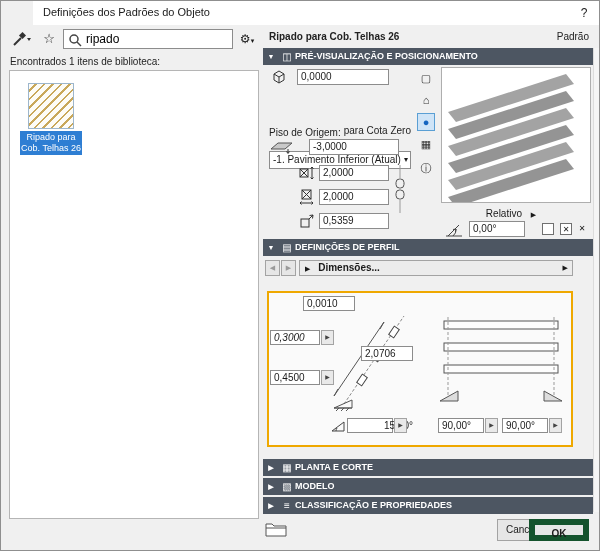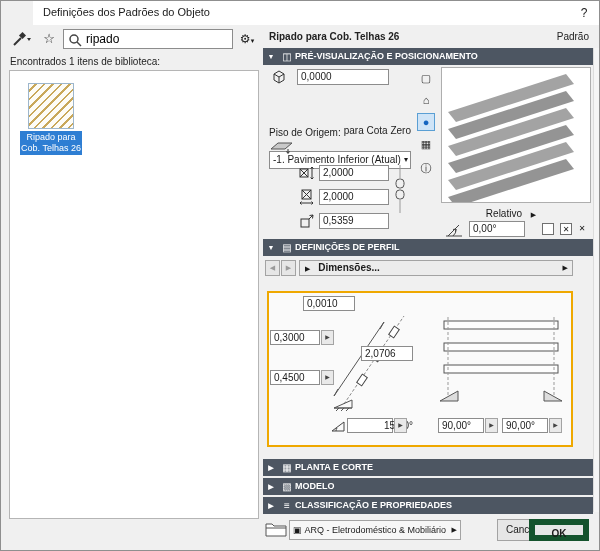--- a/index.html
+++ b/index.html
@@ -123,20 +123,21 @@
     <span>-1. Pavimento Inferior (Atual)</span>
     <span style="position:absolute;right:2px;top:0;font-size:8px;">▾</span>
   </div>
 
   <div class="label" style="left:312px;top:124px;width:98px;text-align:right;">para Cota Zero</div>
 
   <svg style="position:absolute;left:268px;top:138px;" width="26" height="16">
     <polygon points="2,10 9,4 23,4 16,10" fill="#c9c9c9" stroke="#555"></polygon>
     <path d="M19 10 v4 M17.5 12.5 L19 14.5 L20.5 12.5" stroke="#333" fill="none"></path>
   </svg>
+  <div class="field" style="left:308px;top:138px;width:90px;">-3,0000</div>
 
   <svg style="position:absolute;left:298px;top:164px;" width="16" height="16">
     <rect x="1" y="4" width="8" height="8" fill="none" stroke="#333"></rect>
     <path d="M1 4 L9 12 M9 4 L1 12" stroke="#333"></path>
     <path d="M13 2 v12 M11.5 3.5 L13 2 L14.5 3.5 M11.5 12.5 L13 14 L14.5 12.5" stroke="#333" fill="none"></path>
   </svg>
   <div class="field" style="left:318px;top:164px;width:70px;">2,0000</div>
 
   <svg style="position:absolute;left:298px;top:188px;" width="16" height="16">
     <rect x="3" y="1" width="9" height="9" fill="none" stroke="#333"></rect>
@@ -236,21 +237,21 @@
       <rect x="8" y="56" width="114" height="8"></rect>
     </g>
     <line x1="12" y1="8" x2="12" y2="88" stroke="#999" stroke-dasharray="3,2"></line>
     <line x1="118" y1="8" x2="118" y2="88" stroke="#999" stroke-dasharray="3,2"></line>
     <path d="M4 92 L22 92 L22 82 Z" fill="#ddd" stroke="#555"></path>
     <path d="M126 92 L108 92 L108 82 Z" fill="#ddd" stroke="#555"></path>
   </svg>
 
   <div class="field" style="left:302px;top:295px;width:52px;height:15px;line-height:13px;">0,0010</div>
 
-  <div class="field" style="left:269px;top:329px;width:50px;height:15px;line-height:13px;">0,3000</div>
+  <div class="field" style="left:269px;top:329px;width:50px;height:15px;line-height:13px;font-style:italic;">0,3000</div>
   <div class="xbtn" style="left:320px;top:329px;height:15px;line-height:13px;">
     <span>▶</span></div>
 
   <div class="field" style="left:269px;top:369px;width:50px;height:15px;line-height:13px;">0,4500</div>
   <div class="xbtn" style="left:320px;top:369px;height:15px;line-height:13px;">
     <span>▶</span></div>
 
   <div class="field" style="left:360px;top:345px;width:52px;height:15px;line-height:13px;">2,0706</div>
 
   <svg style="position:absolute;left:330px;top:418px;" width="14" height="13">
@@ -280,20 +281,16 @@
   </div>
 
   <div class="scrollbar"></div>
 
   <div style="position:absolute;left:264px;top:520px;width:24px;height:18px;">
     <svg width="22" height="16">
       <path d="M1 3 h6 l2 2 h12 v10 h-20 z" fill="#fff" stroke="#555"></path>
       <path d="M1 7 h20" stroke="#555"></path>
     </svg>
   </div>
-  <div class="footer-drop">
-    <span style="font-size:9px;padding:0 3px;">▣</span><span style="font-size:9px;">ARQ - Eletrodoméstico &amp; Mobiliário</span>
-    <span style="position:absolute;right:3px;top:0;font-size:7px;">▶</span>
-  </div>
   <div class="btn" style="left:464px;top:518px;width:58px;height:22px;line-height:20px;margin-left:32px;">Cancelar</div>
   <div class="btn ok-btn" style="left:528px;top:518px;width:60px;height:22px;line-height:18px;">OK</div>
 
 </div>
 
 </body></html>

